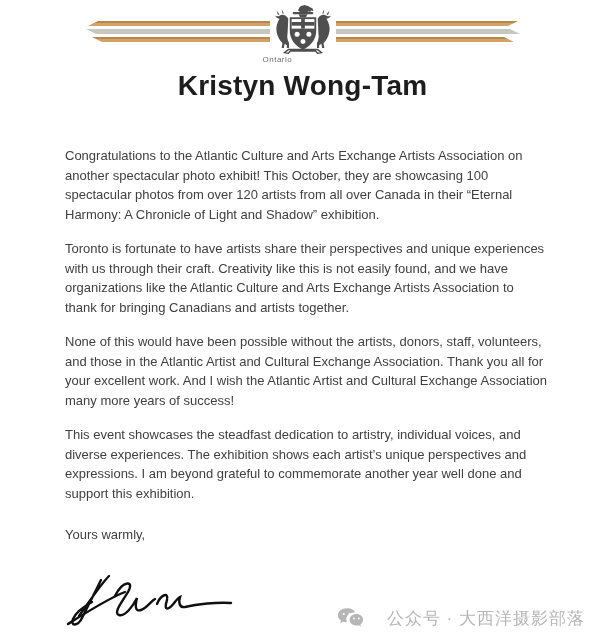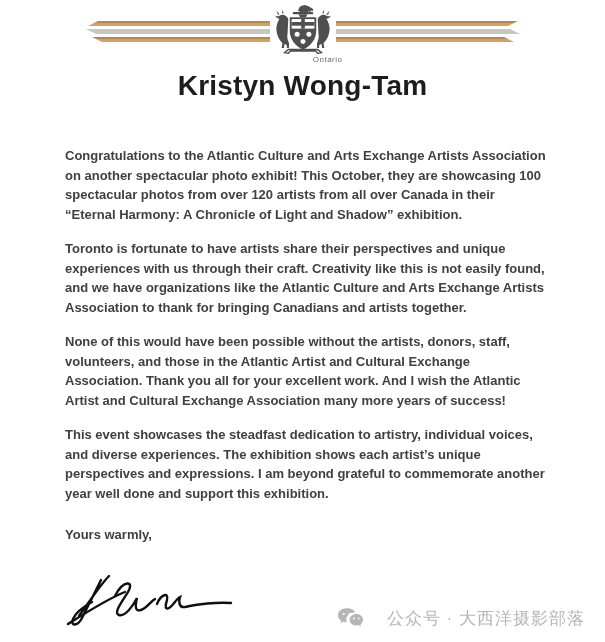--- a/index.html
+++ b/index.html
@@ -32,21 +32,21 @@
   .ornament.left .bar.g1{clip-path:polygon(12px 0,100% 0,100% 100%,2px 100%);}
   .ornament.left .bar.s {clip-path:polygon(0 0,100% 0,100% 100%,10px 100%);}
   .ornament.left .bar.g2{clip-path:polygon(6px 0,100% 0,100% 100%,16px 100%);}
   .ornament.right .bar.g1{clip-path:polygon(0 0,calc(100% - 2px) 0,calc(100% - 12px) 100%,0 100%);}
   .ornament.right .bar.s {clip-path:polygon(0 0,calc(100% - 10px) 0,100% 100%,0 100%);}
   .ornament.right .bar.g2{clip-path:polygon(0 0,calc(100% - 16px) 0,calc(100% - 6px) 100%,0 100%);}
 
   
   .crest-wrap{
     position:absolute;top:4px;left:50%;transform:translateX(-50%);
-    width:80px;text-align:right;
+    width:80px;text-align:left;
   }
   .crest-wrap svg{display:block;margin:0 auto;}
   .crest-caption{
     font-size:8px;color:#6B6B6B;letter-spacing:.5px;margin-top:1px;
   }
 
   
   .title{
     position:absolute;top:70px;left:0;right:0;
     text-align:center;
@@ -58,21 +58,21 @@
     text-align:center;
     font-size:12px;font-weight:700;color:var(--muted);
     letter-spacing:2.6px;
   }
 
   
   .body-text{
     position:absolute;top:146px;left:65px;width:482px;
     font-size:13px;line-height:19.5px;color:var(--body-ink);
   }
-  .body-text p{margin-bottom:15px;font-weight:bold;}
+  .body-text p{margin-bottom:15px;}
   .closing{margin-top:22px;}
 
   .signature{
     margin-top:10px;margin-left:0;
     width:172px;height:58px;
   }
   .sig-block{margin-top:8px;font-size:13px;line-height:19.5px;color:var(--body-ink);}
 
   
   .watermark{

